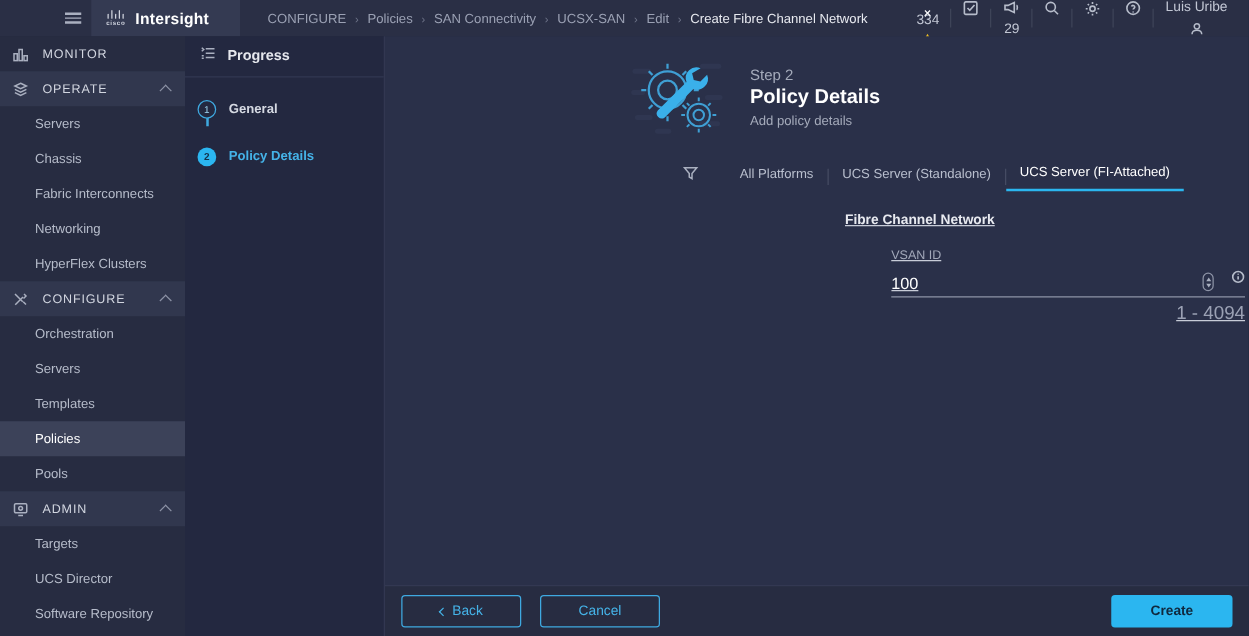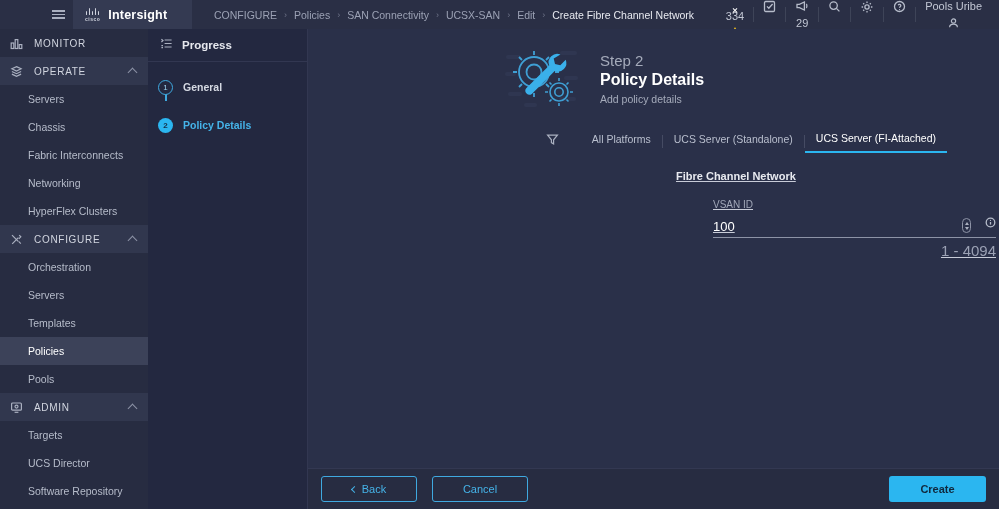--- a/index.html
+++ b/index.html
@@ -67,21 +67,21 @@
   .step-label { font-size: 10.5px; color: #d5d9e2; font-weight: bold; }
   .step-label.cur { color: #45b3e8; }
   .connector { position: absolute; left: 17px; top: 19px; width: 1.5px; height: 20px; background: #3fa9e0; z-index: 1; }
 
   
   .main { flex: 1; background: #2a3049; display: flex; flex-direction: column; min-width: 0; position: relative; }
   .main-scroll { flex: 1; overflow: hidden; position: relative; }
 
   .step-hero { display: flex; align-items: center; gap: 20px; padding: 16px 0 0 196px; }
   .hero-art { width: 76px; height: 66px; flex: none; }
-  .hero-text .sh-step { font-size: 15px; color: #a5abbb; }
+  .hero-text .sh-step { font-size: 12px; color: #a5abbb; }
   .hero-text .sh-title { font-size: 16px; color: #fff; font-weight: bold; margin: 2px 0 4px; }
   .hero-text .sh-sub { font-size: 10.5px; color: #a5abbb; }
 
   .plat-row { display: flex; align-items: center; justify-content: flex-end; gap: 0; padding: 0 52px 0 0; margin-top: 18px; }
   .funnel { margin-right: 22px; }
   .ptab { font-size: 10.5px; color: #b9bfce; padding: 3px 11px 7px; cursor: pointer; white-space: nowrap; }
   .ptab.sel { color: #fff; border-bottom: 2px solid #2bb6f0; }
   .ptab-sep { width: 1px; height: 13px; background: #454b63; }
 
   .form-area { padding: 17px 0 0 368px; text-decoration: underline; }
@@ -195,21 +195,21 @@
       <div class="tr-item">
         <svg width="13" height="13" viewBox="0 0 13 13">
           <circle class="icn" cx="6.5" cy="6.5" r="5"></circle>
           <path class="icn" d="M5.2 5.2a1.35 1.35 0 0 1 2.6.45c0 .9-1.3 1.1-1.3 2"></path>
           <circle cx="6.5" cy="9.6" r=".65" fill="#b6bcca"></circle>
         </svg>
       </div>
 
       <div class="tr-divider"></div>
       <div class="tr-item">
-        <span>Pools Uribe</span>
+        <span>Luis Uribe</span>
         <svg width="13" height="13" viewBox="0 0 13 13">
           <circle class="icn" cx="6.5" cy="4.4" r="2.3"></circle>
           <path class="icn" d="M2.3 11.2c0-2.3 1.9-3.4 4.2-3.4s4.2 1.1 4.2 3.4"></path>
         </svg>
       </div>
     </div>
   </div>
 
   <div class="body">
 

